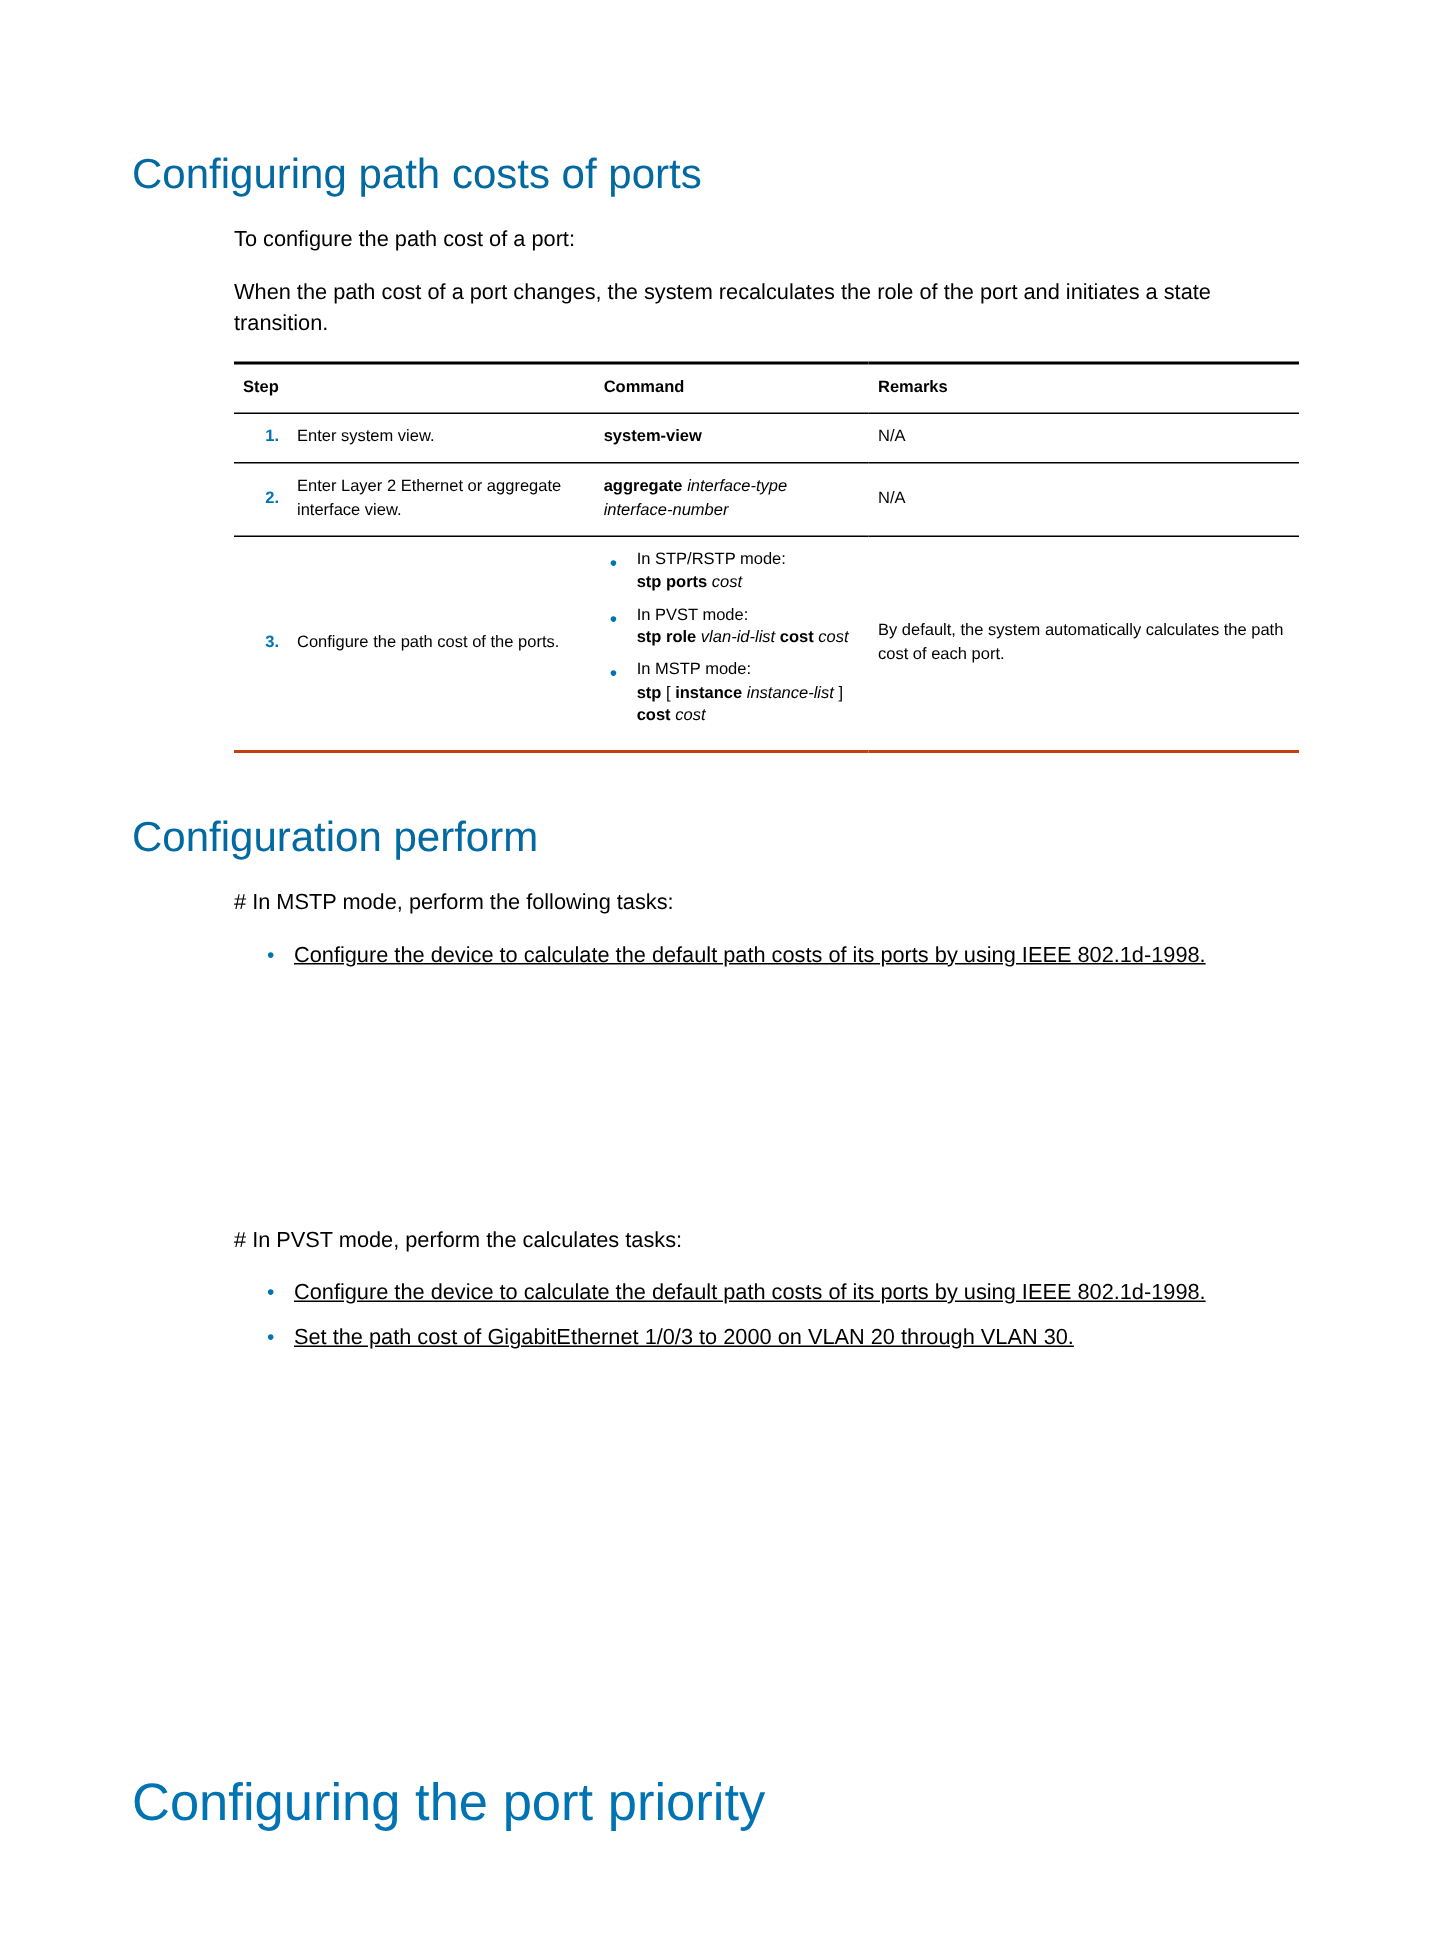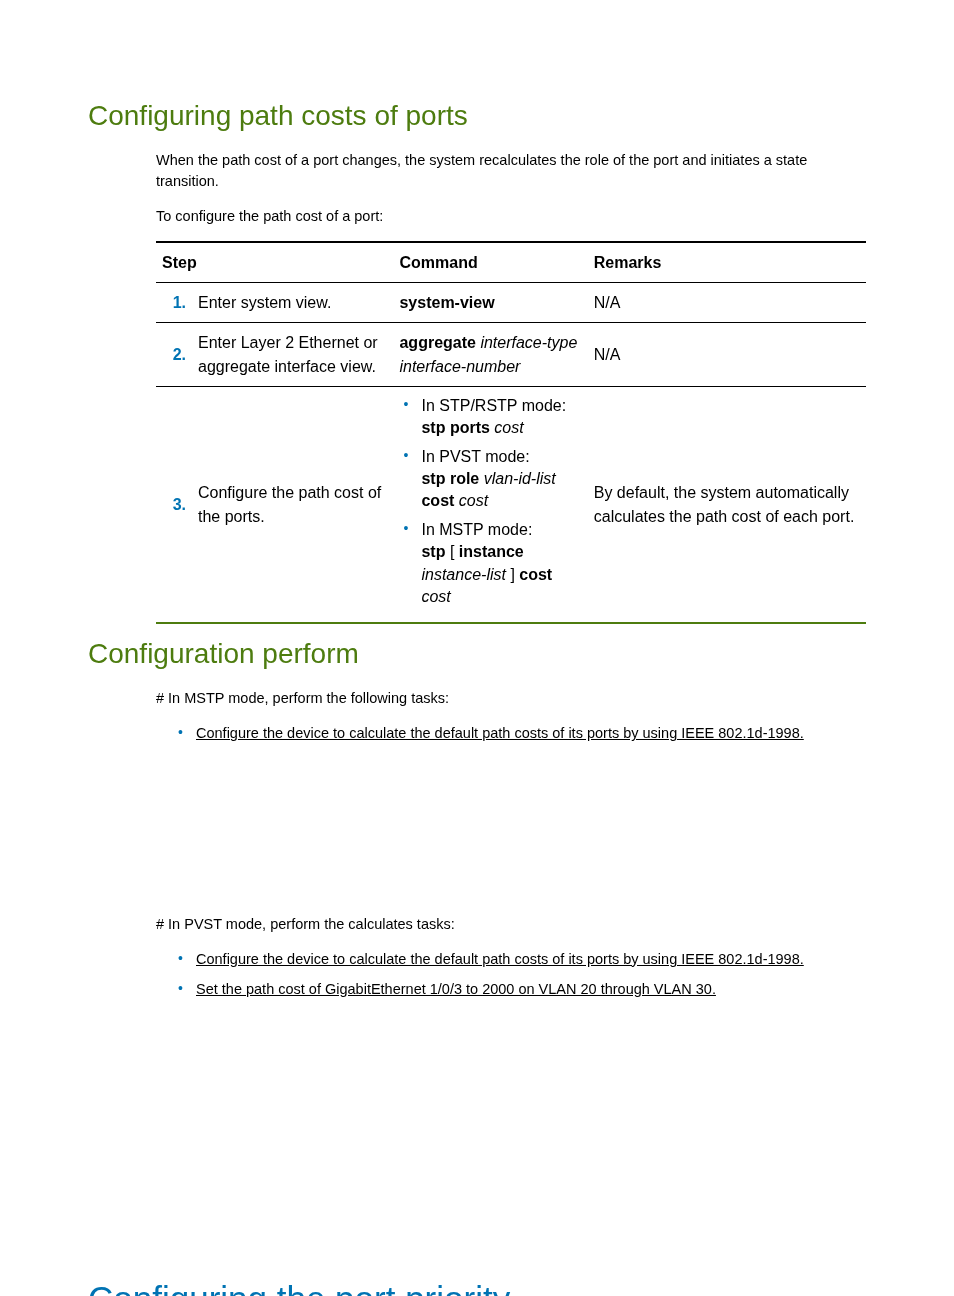--- a/index.html
+++ b/index.html
@@ -10,57 +10,57 @@
     color: #000;
     width: 954px;
   }
   .page {
     padding: 100px 88px 40px 88px;
     box-sizing: border-box;
   }
   h2.section {
     font-family: "Segoe UI Light", "Helvetica Neue", Arial, sans-serif;
     font-weight: 300;
-    color: #4d7c0f;
+    color: #0369a1;
     font-size: 28px;
     margin: 0 0 18px 0;
   }
   h1.chapter {
     font-family: "Segoe UI Light", "Helvetica Neue", Arial, sans-serif;
     font-weight: 300;
     color: #0073b3;
     font-size: 35px;
     margin: 60px 0 20px 0;
   }
   .body-block {
     margin-left: 68px;
     font-size: 14.5px;
     line-height: 1.45;
   }
   p.bodytext { margin: 0 0 14px 0; }
   table.steps {
     width: 100%;
     border-collapse: collapse;
-    font-size: 16px;
+    font-size: 11px;
     margin-top: 10px;
-    margin-bottom: 14px;
+    margin-bottom: 40px;
   }
   table.steps th {
     text-align: left;
     font-weight: bold;
     padding: 8px 6px;
     border-top: 2px solid #000;
     border-bottom: 1px solid #000;
   }
   table.steps td {
     padding: 8px 6px;
     border-bottom: 1px solid #000;
     vertical-align: middle;
   }
-  table.steps tr:last-child td { border-bottom: 2px solid #4d7c0f; }
+  table.steps tr:last-child td { border-bottom: 2px solid #c2410c; }
   .stepnum { color: #0073b3; font-weight: bold; text-align: right; padding-right: 10px; width: 24px;}
   .cmd-bold { font-weight: bold; }
   .cmd-ital { font-style: italic; }
   ul.dot {
     list-style: none;
     padding-left: 0;
     margin: 0;
   }
   ul.dot > li {
     position: relative;
@@ -82,22 +82,22 @@
   .spacer-large2 { height: 210px; }
 </style>
 </head>
 <body>
 
 <div class="page">
 
   <h2 class="section">Configuring path costs of ports</h2>
 
   <div class="body-block">
+    <p class="bodytext">To configure the path cost of a port:</p>
     <p class="bodytext">When the path cost of a port changes, the system recalculates the role of the port and initiates a state transition.</p>
-    <p class="bodytext">To configure the path cost of a port:</p>
 
     <table class="steps">
       <thead>
         <tr>
           <th colspan="2">Step</th>
           <th>Command</th>
           <th>Remarks</th>
         </tr>
       </thead>
       <tbody>

